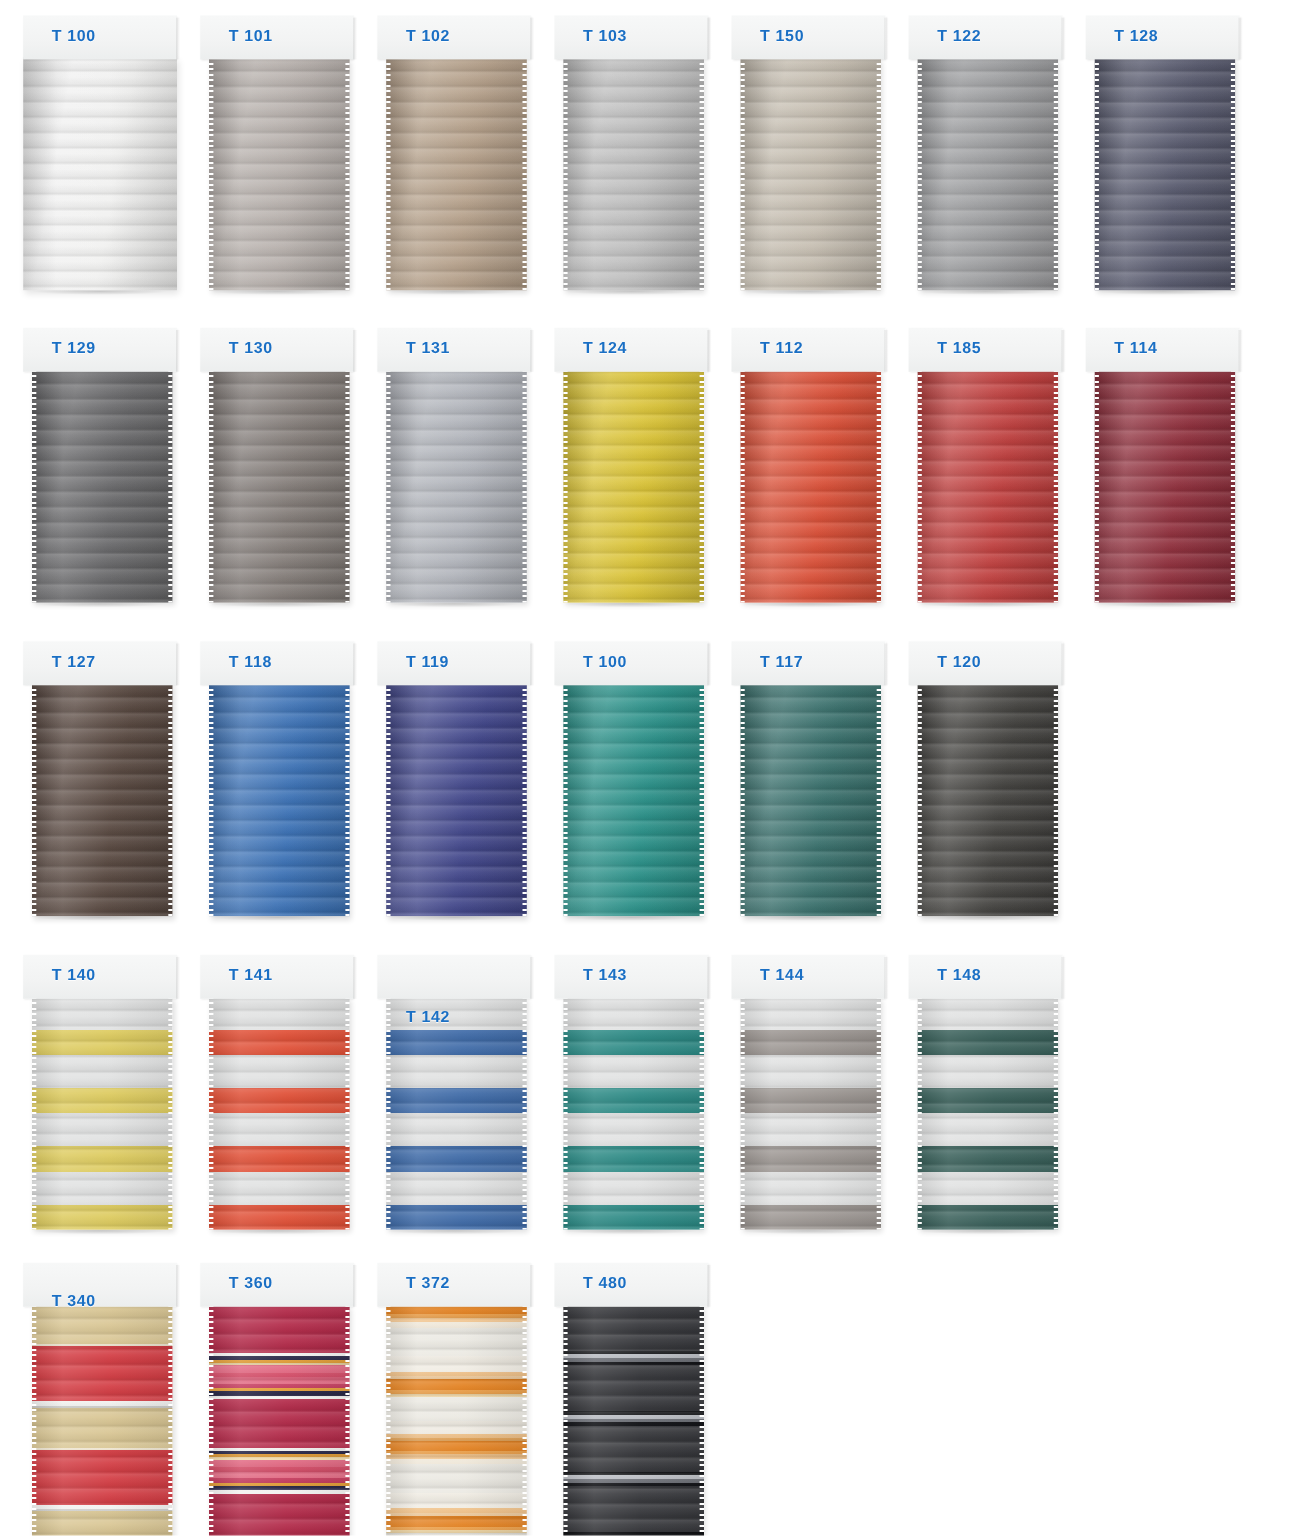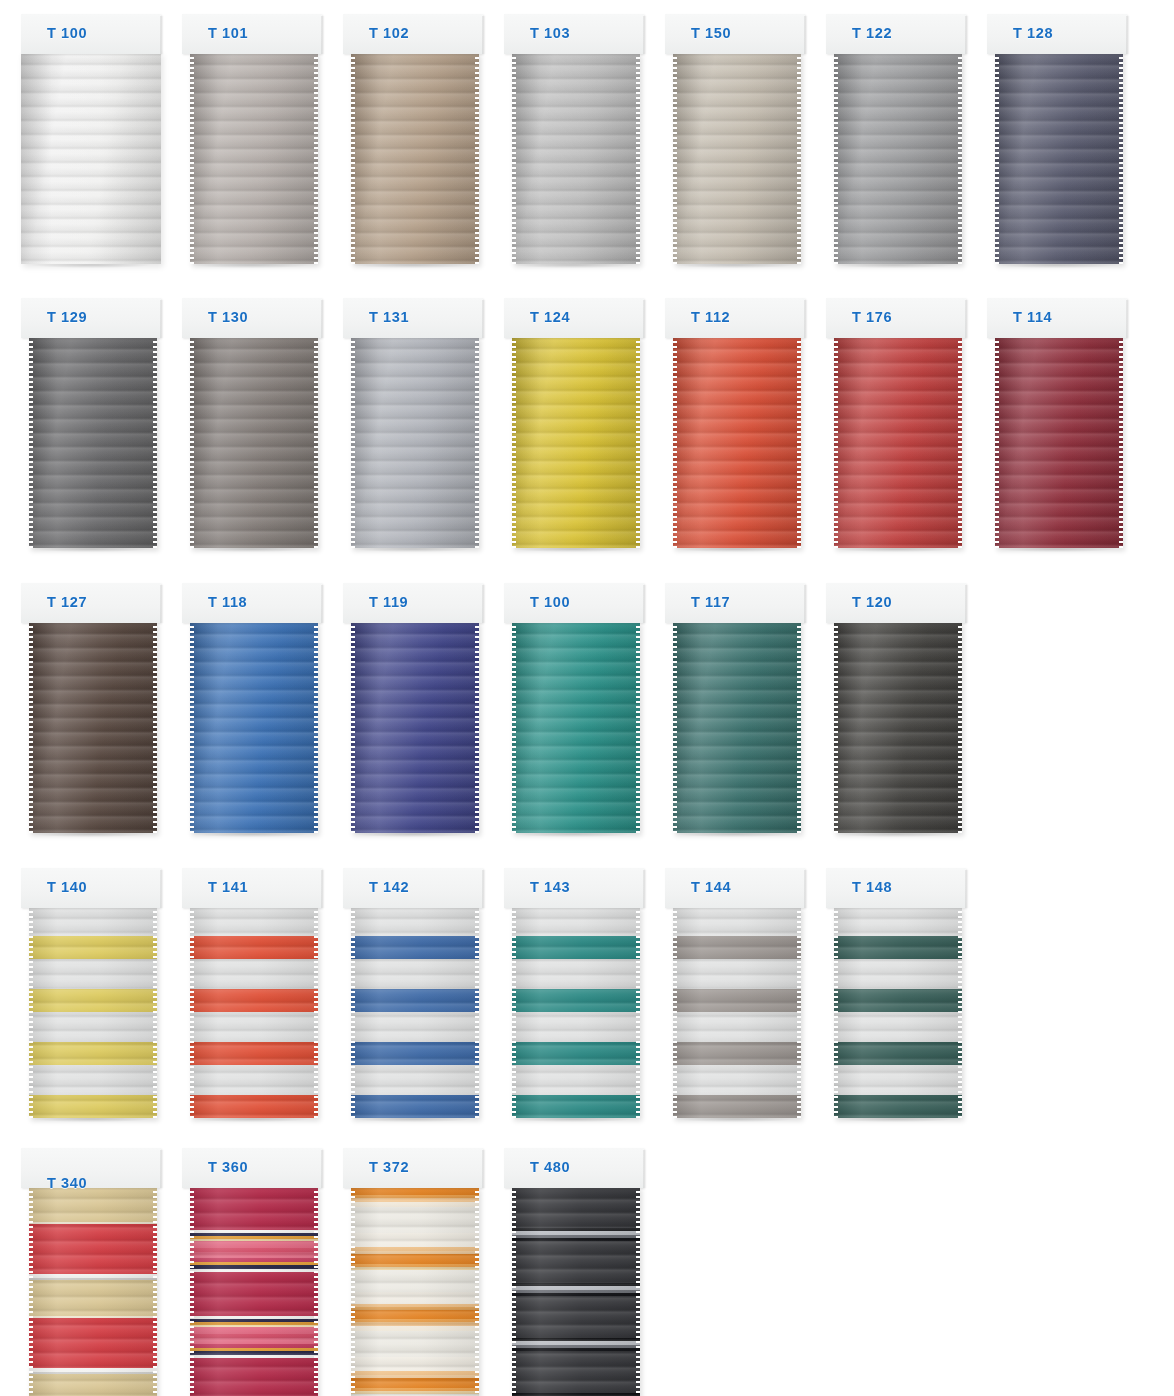--- a/index.html
+++ b/index.html
@@ -358,21 +358,21 @@
           <div class="pleats"></div>
           <div class="sheen"></div>
           <div class="pink-edge left">
             <div class="teeth"></div>
           </div>
           <div class="pink-edge right">
             <div class="teeth"></div>
           </div>
         </div>
         <div class="swatch-header">
-          <div class="swatch-code" style="color: rgb(26, 111, 196);">T 176</div>
+          <div class="swatch-code" style="color: rgb(26, 111, 196);">T 185</div>
         </div>
       </div>
       <div class="swatch-card" title="bordeaux-red">
         <div class="swatch-shadow-base"></div>
         <div class="swatch-body">
           <div class="fabric" style="background: linear-gradient(100deg, rgb(120, 39, 50) 0%, rgb(154, 68, 80) 26%, rgb(143, 47, 60) 58%, rgb(129, 42, 54) 100%);"></div>
           <div class="pleats"></div>
           <div class="sheen"></div>
           <div class="pink-edge left">
             <div class="teeth"></div>
@@ -533,21 +533,21 @@
           <div class="pleats"></div>
           <div class="sheen"></div>
           <div class="pink-edge left">
             <div class="teeth"></div>
           </div>
           <div class="pink-edge right">
             <div class="teeth"></div>
           </div>
         </div>
         <div class="swatch-header">
-          <div class="swatch-code" style="color: rgb(26, 111, 196);">T 142</div>
+          <div class="swatch-code" style="color: rgb(26, 111, 196); margin-top: 38px;">T 142</div>
         </div>
       </div>
       <div class="swatch-card" title="teal-block-stripe">
         <div class="swatch-shadow-base"></div>
         <div class="swatch-body">
           <div class="fabric" style="background: linear-gradient(rgb(224, 225, 225) 0px, rgb(224, 225, 225) 30px, rgb(44, 138, 133) 30px, rgb(44, 138, 133) 53px, rgb(224, 225, 225) 53px, rgb(224, 225, 225) 83px, rgb(44, 138, 133) 83px, rgb(44, 138, 133) 106px, rgb(224, 225, 225) 106px, rgb(224, 225, 225) 136px, rgb(44, 138, 133) 136px, rgb(44, 138, 133) 159px, rgb(224, 225, 225) 159px, rgb(224, 225, 225) 189px, rgb(44, 138, 133) 189px, rgb(44, 138, 133) 212px, rgb(224, 225, 225) 212px, rgb(224, 225, 225) 242px, rgb(44, 138, 133) 242px, rgb(44, 138, 133) 265px);"></div>
           <div class="pleats"></div>
           <div class="sheen"></div>
           <div class="pink-edge left">
             <div class="teeth"></div>

